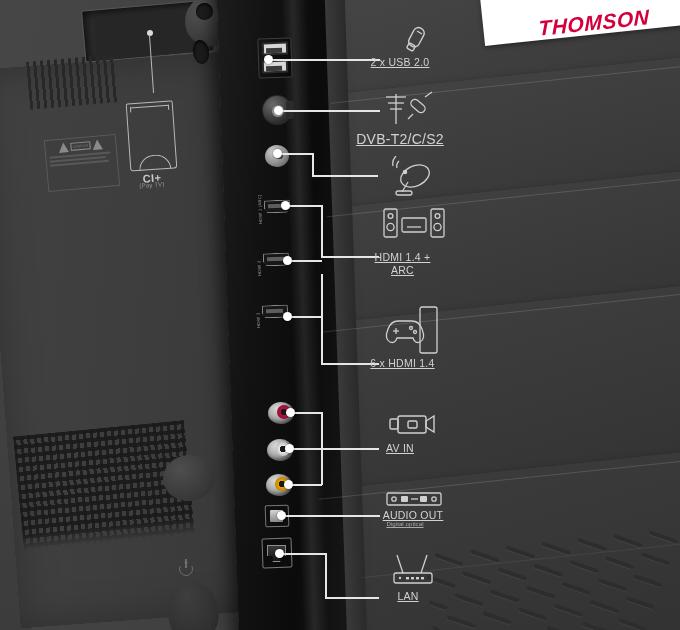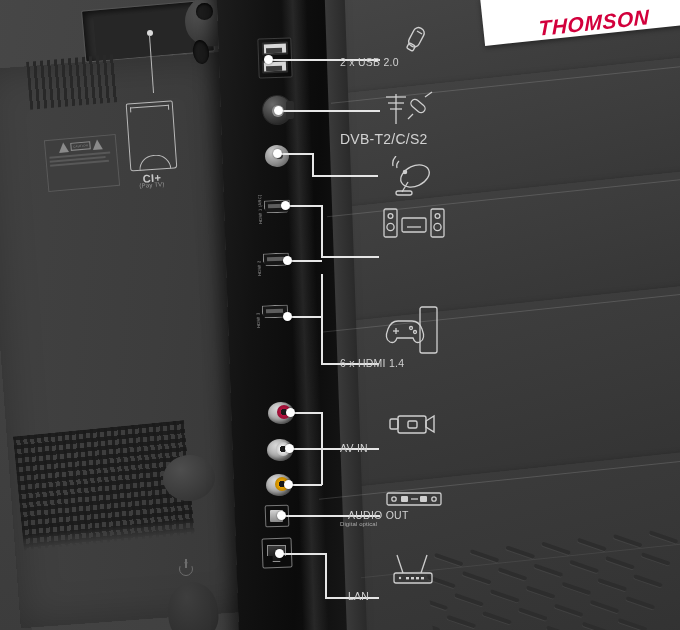--- a/index.html
+++ b/index.html
@@ -198,22 +198,22 @@
     clip-path:polygon(0 0,100% 0,100% 65%,70% 65%,70% 100%,30% 100%,30% 65%,0 65%);
     border:1px solid #8f8f8f;}
 
   
   .dot{position:absolute; width:9px; height:9px; border-radius:50%; background:#fff;
     box-shadow:0 0 2px rgba(0,0,0,.6); z-index:30;}
   .ld{position:absolute; background:#e6e6e6; z-index:25;}
   .ld.h{height:1.6px;} .ld.v{width:1.6px;}
 
   
-  .lbl{position:absolute; color:#d2d2d2; text-align:left; z-index:28;
-    font-size:10.5px; letter-spacing:.25px; line-height:1.25; white-space:pre-line;}
+  .lbl{position:absolute; color:#d2d2d2; text-align:center; z-index:28;
+    font-size:10.5px; letter-spacing:.25px; line-height:1.25; white-space:pre-line;text-decoration:underline;}
   .lbl.sm{font-size:6px; color:#aaa; letter-spacing:.1px;}
   .ic{position:absolute; z-index:28;}
   .ic svg{display:block;}
 </style>
 </head>
 <body>
 
 <div id="stage">
 
   <div class="panel-base"></div>
@@ -411,20 +411,22 @@
       <rect x="2" y="4" width="13" height="28" rx="1.5"></rect>
       <circle cx="8.5" cy="11" r="2.4"></circle>
         <circle cx="8.5" cy="22" r="3.6"></circle>
       <rect x="49" y="4" width="13" height="28" rx="1.5"></rect>
       <circle cx="55.5" cy="11" r="2.4"></circle>
         <circle cx="55.5" cy="22" r="3.6"></circle>
       <rect x="20" y="13" width="24" height="14" rx="1.5"></rect>
       <line x1="25" y1="22" x2="39" y2="22"></line>
     </svg>
   </div>
+  <div class="lbl" style="left:340px; top:251px; width:125px;">HDMI 1.4 +
+ARC</div>
 
   <div class="ic" style="left:382px; top:305px;">
     <svg width="64" height="52" viewBox="0 0 64 52" fill="none" stroke="#cfcfcf" stroke-width="1.3">
       <rect x="38" y="2" width="17" height="46" rx="2"></rect>
       <path d="M6 24 q-4 10 2 13 q5 2 7 -4 h16 q2 6 7 4 q6 -3 2 -13 q-3 -8 -10 -8 h-14 q-7 0 -10 8 z"></path>
       <line x1="11" y1="26" x2="17" y2="26"></line>
         <line x1="14" y1="23" x2="14" y2="29"></line>
       <circle cx="29" cy="23" r="1.5"></circle>
         <circle cx="33" cy="27" r="1.5"></circle>
     </svg>

